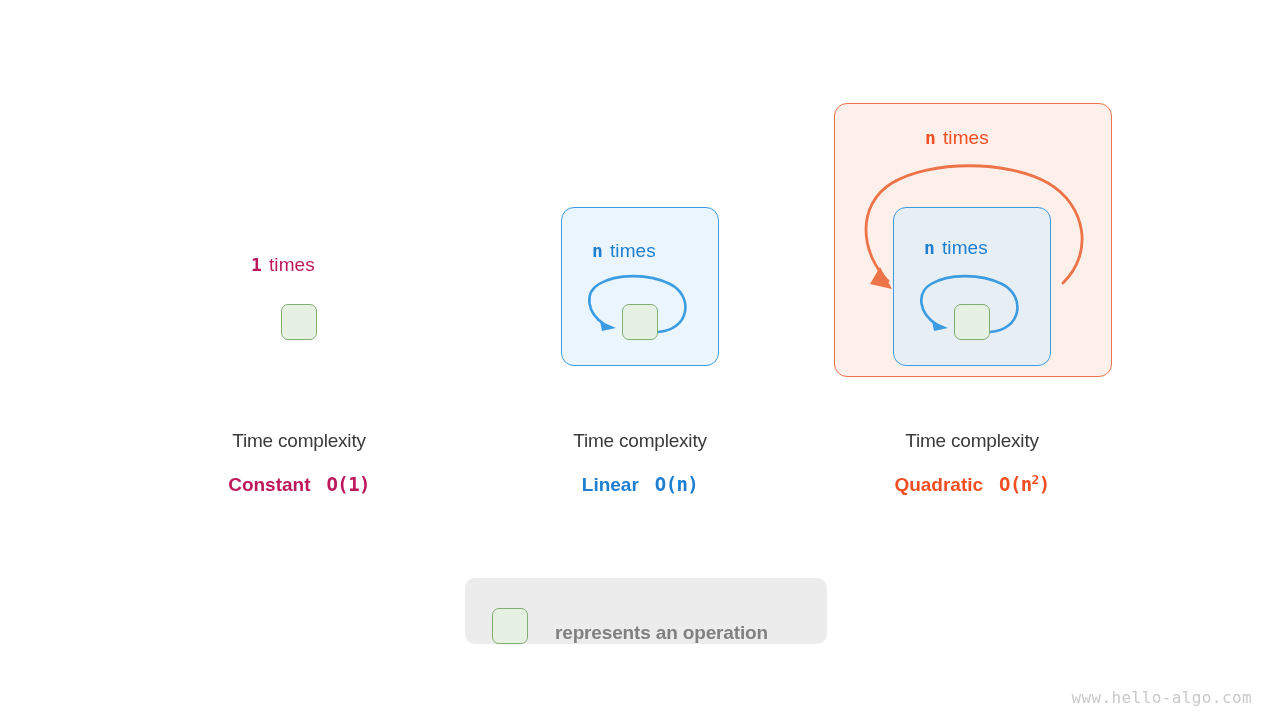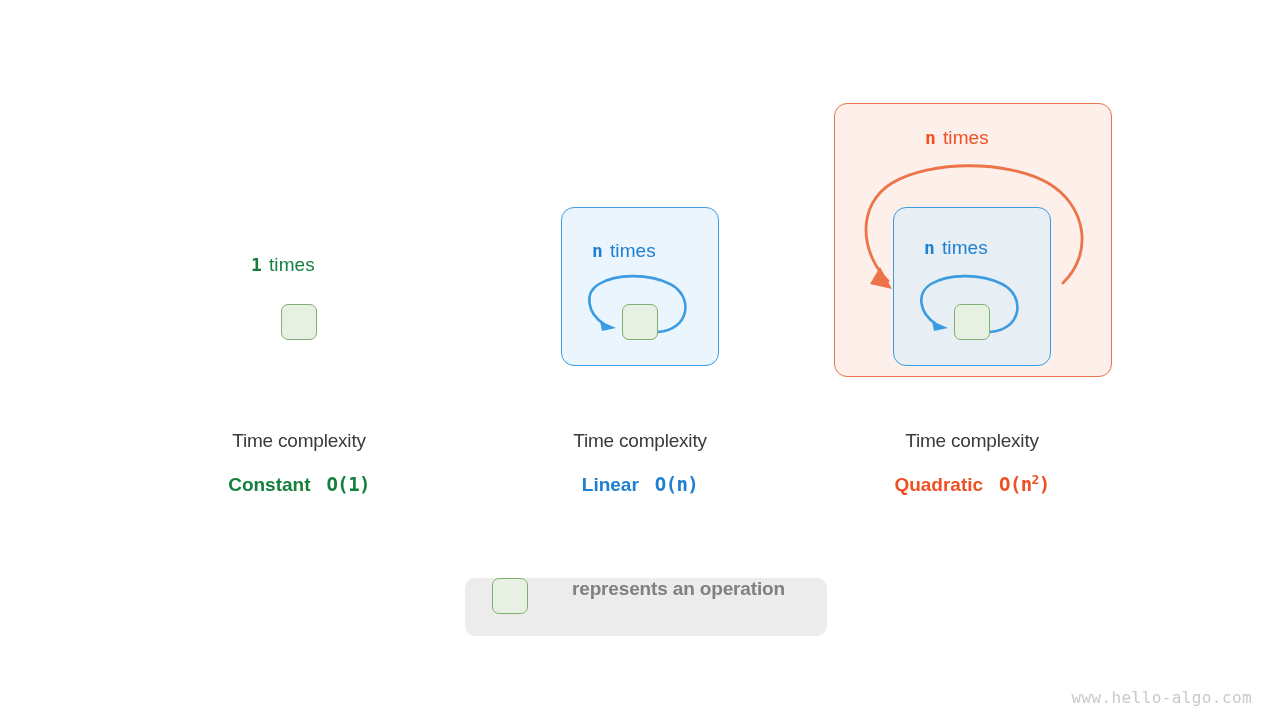--- a/index.html
+++ b/index.html
@@ -35,21 +35,21 @@
   .times-label .cnt {
     font-family: "DejaVu Sans Mono", "Liberation Mono", monospace;
     font-weight: bold;
     font-size: 18px;
   }
   .times-label .word {
     font-family: "Liberation Sans", sans-serif;
     font-weight: 400;
     margin-left: 7px;
   }
-  .c-green { color: #15803d; }
+  .c-green { color: #be185d; }
   .c-blue  { color: #1f7fd0; }
   .c-orange{ color: #f04e23; }
 
   
   .op-box {
     position: absolute;
     width: 36px;
     height: 36px;
     border-radius: 7px;
     background: #e7f1e3;
@@ -119,28 +119,27 @@
     vertical-align: super;
     line-height: 0;
   }
 
   
   .legend {
     position: absolute;
     left: 465px;
     top: 578px;
     width: 362px;
-    height: 58px;
+    height: 66px;
     background: #ececec;
     border-radius: 10px;
     display: flex;
-    align-items: flex-start;
+    align-items: flex-end;
     box-sizing: border-box;
     padding-left: 27px;
-    gap: 17px;
   }
   .legend .swatch {
     position: relative;
     width: 36px;
     height: 36px;
     border-radius: 7px;
     background: #e7f1e3;
     border: 1.6px solid #7fae72;
     box-sizing: border-box;
     flex: 0 0 auto;

